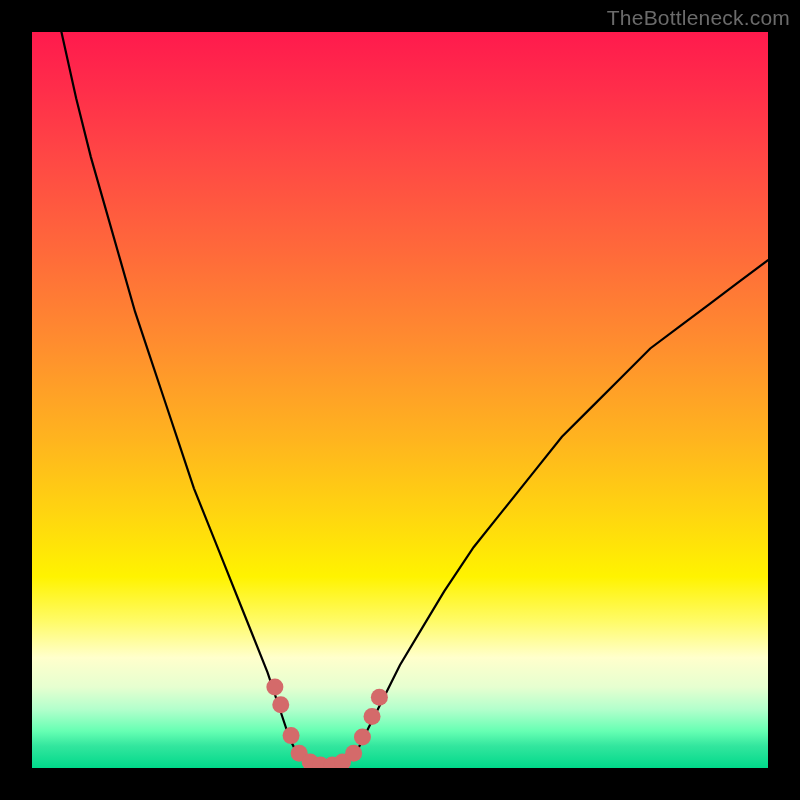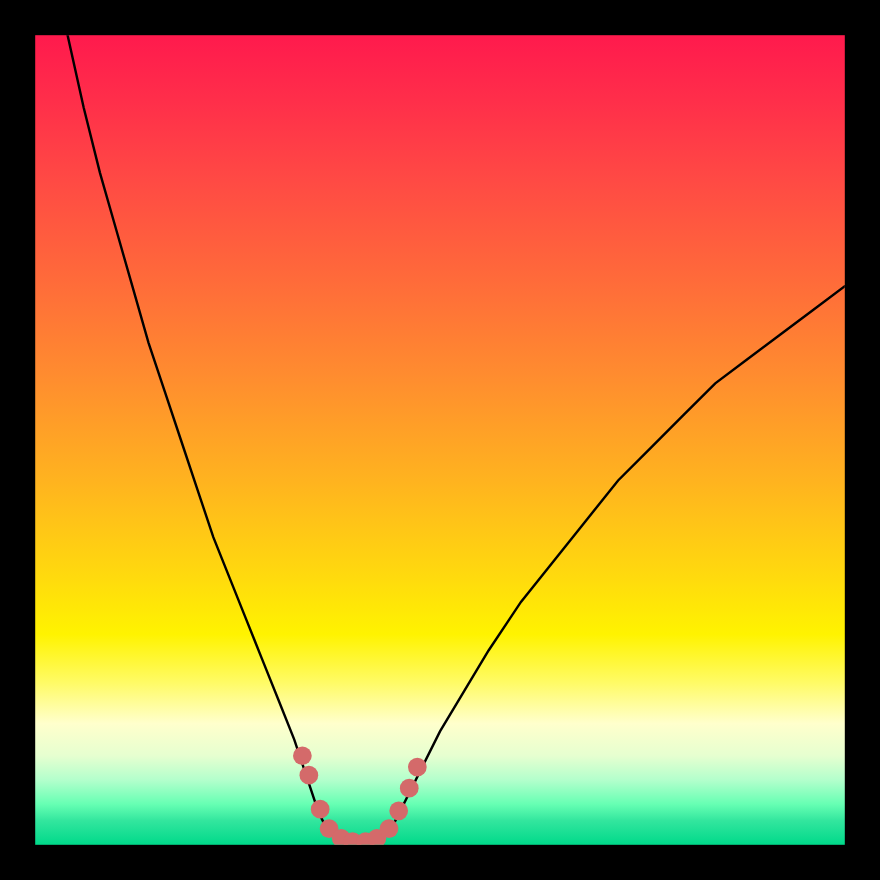--- a/index.html
+++ b/index.html
@@ -80,13 +80,14 @@
           <circle cx="288.51" cy="733.06" r="8.5" fill="#d46a6a" stroke="#c05858" stroke-width="0"></circle>
           <circle cx="300.29" cy="733.06" r="8.5" fill="#d46a6a" stroke="#c05858" stroke-width="0"></circle>
           <circle cx="310.59" cy="730.11" r="8.5" fill="#d46a6a" stroke="#c05858" stroke-width="0"></circle>
           <circle cx="321.63" cy="721.28" r="8.5" fill="#d46a6a" stroke="#c05858" stroke-width="0"></circle>
           <circle cx="330.46" cy="705.09" r="8.5" fill="#d46a6a" stroke="#c05858" stroke-width="0"></circle>
           <circle cx="340.03" cy="684.48" r="8.5" fill="#d46a6a" stroke="#c05858" stroke-width="0"></circle>
           <circle cx="347.39" cy="665.34" r="8.5" fill="#d46a6a" stroke="#c05858" stroke-width="0"></circle>
         </g>
     </svg>
   </div>
+  <div class="watermark">TheBottleneck.com</div>
 </div>
 
 </body></html>

